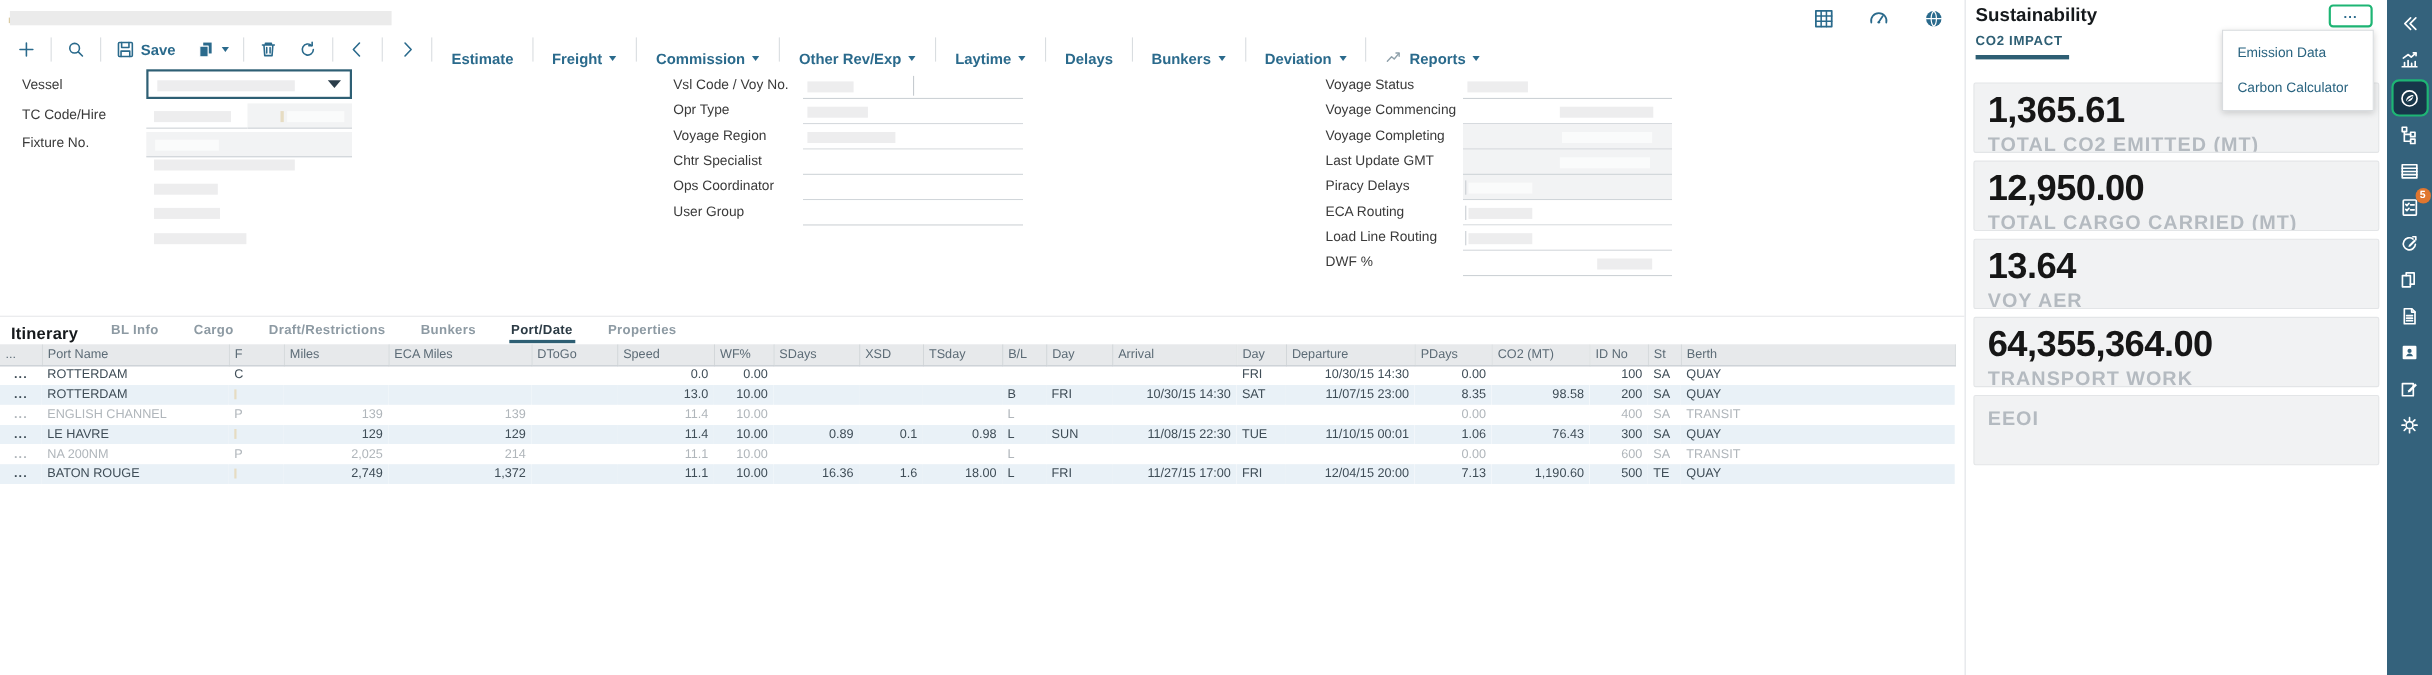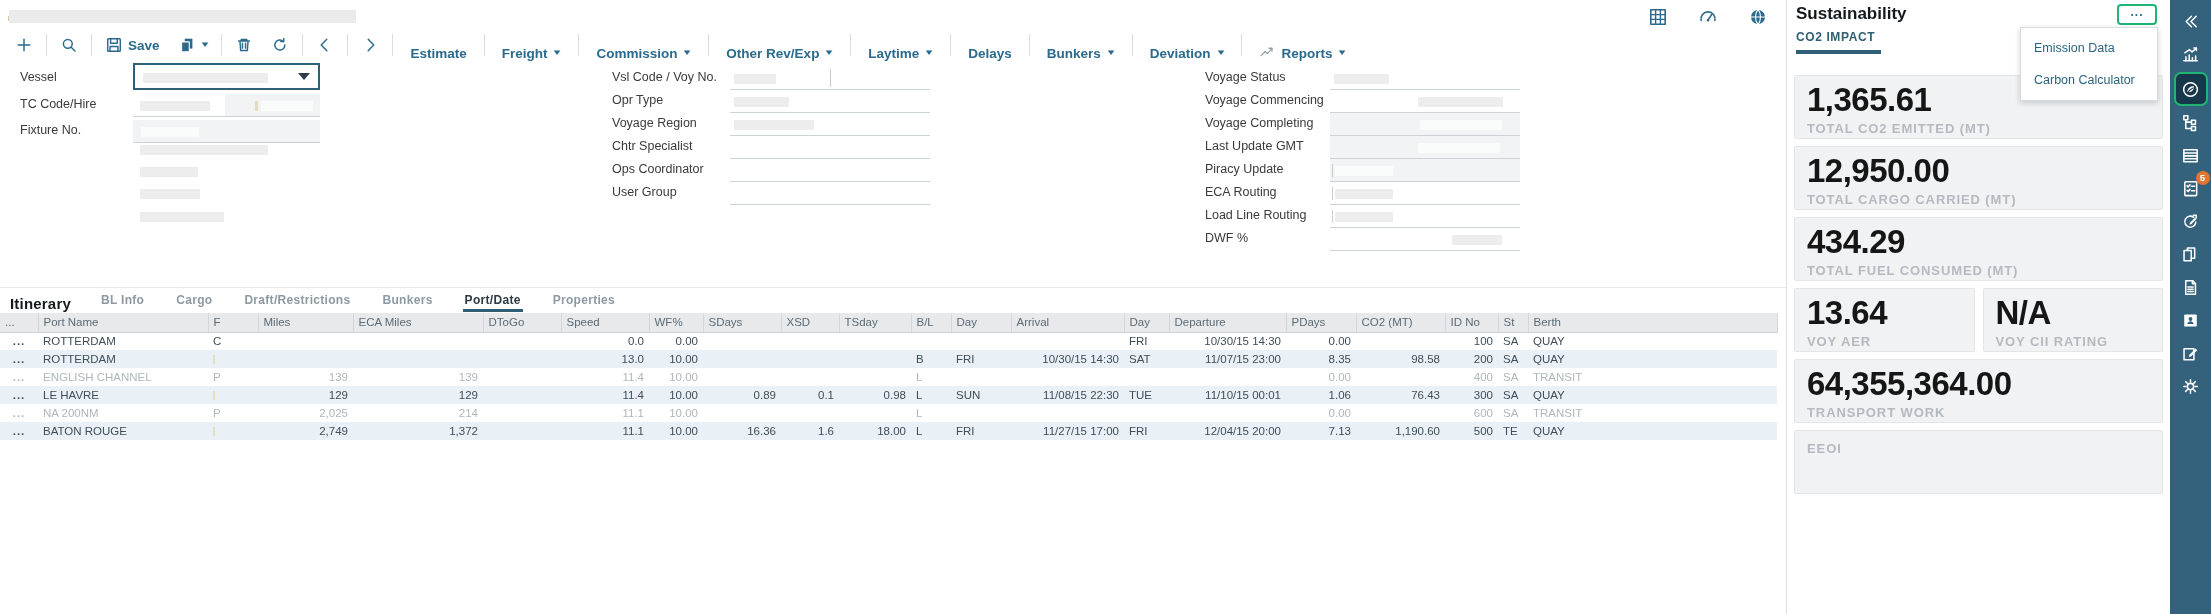--- a/index.html
+++ b/index.html
@@ -53,21 +53,21 @@
   
   .sus { position:absolute; right:41px; top:0; width:384px; height:614px; background:#fff; border-left:1px solid #dfe2e5; }
   .sus-title { position:absolute; left:9px; top:4px; font-size:17px; font-weight:700; color:#15191c; }
   .sus-more { position:absolute; right:13px; top:4px; width:40px; height:21px; border:2px solid #1eb574; border-radius:4px; background:#fff; color:#2a6a8c; font-weight:700; font-size:12px; line-height:13px; text-align:center; letter-spacing:1px; cursor:pointer; }
   .sus-tab { position:absolute; left:9px; top:30px; font-size:12px; font-weight:700; color:#2e5f74; letter-spacing:.6px; border-bottom:4px solid #2e5f74; padding:0 6px 6px 0; cursor:pointer; }
   .sus-pop { position:absolute; right:12px; top:27px; width:138px; background:#fff; border:1px solid #d9dcdf; box-shadow:0 2px 6px rgba(0,0,0,.18); z-index:10; padding:4px 0; }
   .sus-pop-item { padding:9px 13px; font-size:12.5px; color:#2a6480; cursor:pointer; white-space:nowrap; }
   .tiles { position:absolute; left:7px; right:7px; top:75px; }
   .tile { background:#f1f2f3; border:1px solid #e3e5e7; border-radius:2px; height:64px; padding:7px 12px 0; margin-bottom:7px; overflow:hidden; }
   .tile-val { font-size:33px; font-weight:700; color:#161616; line-height:1.05; letter-spacing:-.5px; }
-  .tile-lbl { font-size:13px; font-weight:700; color:#b4bac0; letter-spacing:.9px; margin-top:3px; white-space:nowrap; }
+  .tile-lbl { font-size:18px; font-weight:700; color:#b4bac0; letter-spacing:.9px; margin-top:3px; white-space:nowrap; }
   .tile-row { display:flex; gap:8px; }
   .tile-row .tile { flex:1; }
   
   .rail { position:absolute; right:0; top:0; width:41px; height:614px; background:#34627c; display:flex; flex-direction:column; align-items:center; padding-top:6px; }
   .rail-item { width:34px; height:30px; display:flex; align-items:center; justify-content:center; color:#fff; cursor:pointer; position:relative; margin-bottom:3px; }
   .rail-item.active { border:2px solid #1eb574; border-radius:7px; background:#17374a; height:34px; margin-bottom:1px; }
   .rail-badge { position:absolute; top:-2px; right:-2px; min-width:14px; height:14px; border-radius:7px; background:#e0762f; color:#fff; font-size:9.5px; font-weight:700; line-height:14px; text-align:center; padding:0 2px; }
 </style>
 </head>
 <body>
@@ -246,21 +246,21 @@
     <div class="f-field underline" style="left:730px;top:136px;width:200px">
           </div>
     <div class="f-field underline" style="left:730px;top:159px;width:200px">
           </div>
     <div class="f-field underline" style="left:730px;top:182px;width:200px">
           </div>
     <div class="form-label" style="left:1205px;top:66px">Voyage Status</div>
     <div class="form-label" style="left:1205px;top:89px">Voyage Commencing</div>
     <div class="form-label" style="left:1205px;top:112px">Voyage Completing</div>
     <div class="form-label" style="left:1205px;top:135px">Last Update GMT</div>
-    <div class="form-label" style="left:1205px;top:158px">Piracy Update</div>
+    <div class="form-label" style="left:1205px;top:158px">Piracy Delays</div>
     <div class="form-label" style="left:1205px;top:181px">ECA Routing</div>
     <div class="form-label" style="left:1205px;top:204px">Load Line Routing</div>
     <div class="form-label" style="left:1205px;top:227px">DWF %</div>
     <div class="f-field underline" style="left:1330px;top:67px;width:190px">
 
           <span class="redact" style="left:4px;width:55px"></span>
     </div>
     <div class="f-field underline" style="left:1330px;top:90px;width:190px">
 
           <span class="redact" style="left:88px;width:85px"></span>
@@ -503,32 +503,24 @@
     </div>
   <div class="tiles" id="sus-tiles">
       <div class="tile">
         <div class="tile-val">1,365.61</div>
                  <div class="tile-lbl">TOTAL CO2 EMITTED (MT)</div>
       </div>
       <div class="tile">
         <div class="tile-val">12,950.00</div>
                  <div class="tile-lbl">TOTAL CARGO CARRIED (MT)</div>
       </div>
-      <div class="tile">
-        <div class="tile-val">434.29</div>
-                 <div class="tile-lbl">TOTAL FUEL CONSUMED (MT)</div>
-      </div>
       <div class="tile-row">
         <div class="tile">
           <div class="tile-val">13.64</div>
                  <div class="tile-lbl">VOY AER</div>
-        </div>
-        <div class="tile">
-          <div class="tile-val">N/A</div>
-                 <div class="tile-lbl">VOY CII RATING</div>
         </div>
       </div>
       <div class="tile">
         <div class="tile-val">64,355,364.00</div>
                  <div class="tile-lbl">TRANSPORT WORK</div>
       </div>
       <div class="tile">
                  <div class="tile-lbl">EEOI</div>
       </div>
     </div>

